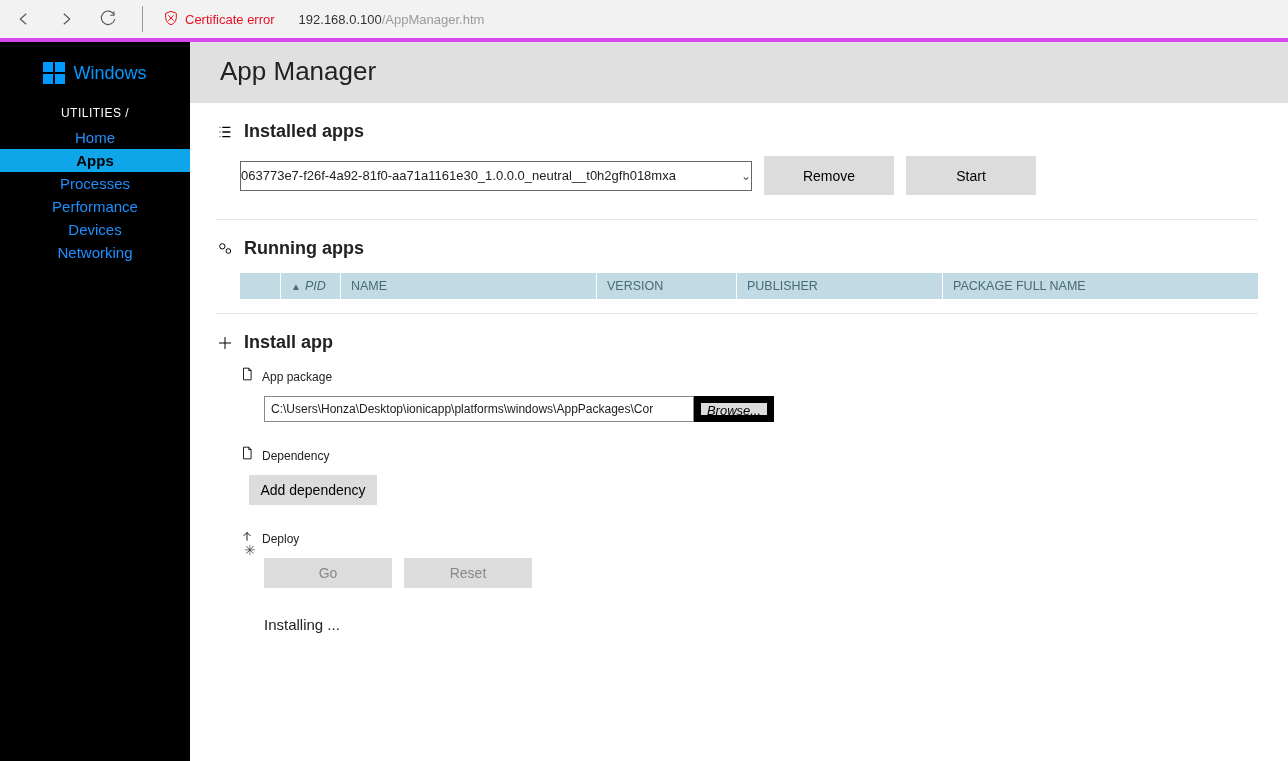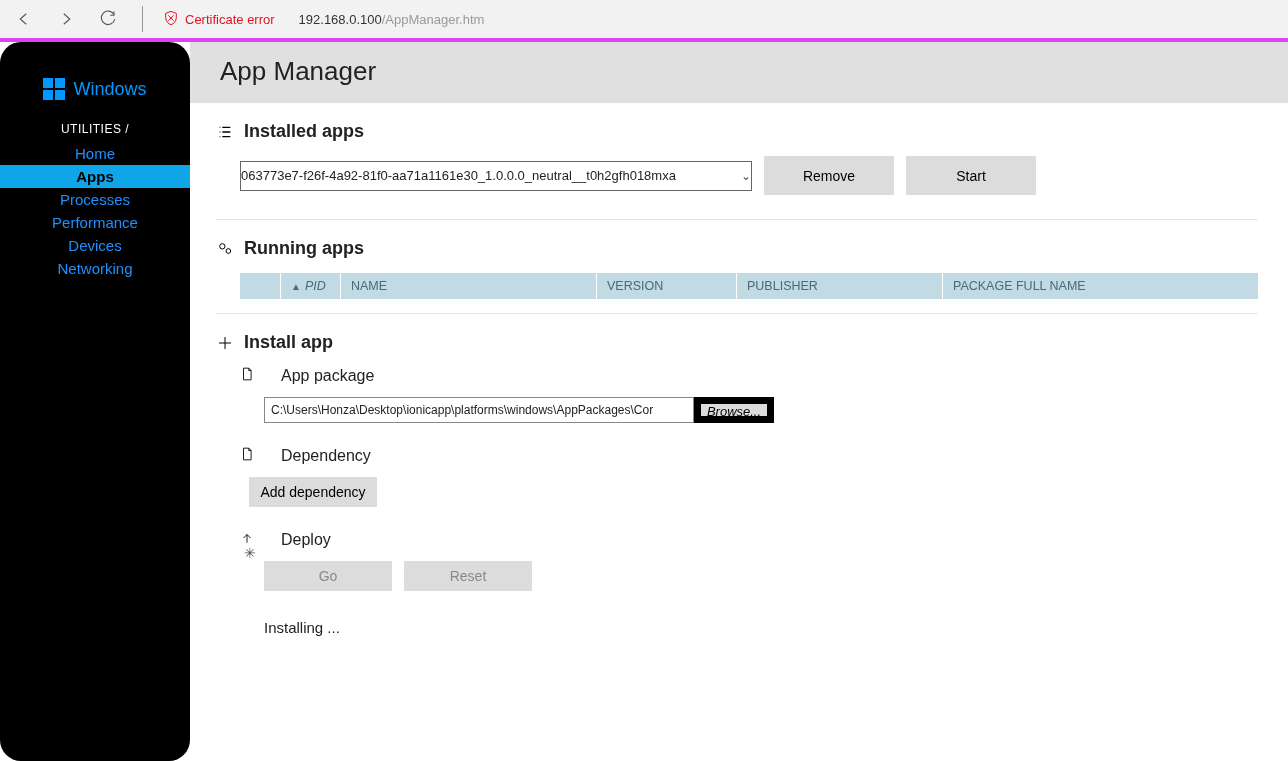--- a/index.html
+++ b/index.html
@@ -11,39 +11,39 @@
   .nav-icon svg { width: 18px; height: 18px; stroke: #555; }
   .divider { width: 1px; height: 26px; background: #9a9a9a; margin: 0 6px; }
   .cert-wrap { display: flex; align-items: center; gap: 6px; }
   .cert-icon svg { width: 16px; height: 16px; stroke: #e81123; fill: none; }
   .cert-text { color: #e81123; font-size: 13px; }
   .url { font-size: 13px; color: #333; margin-left: 10px; }
   .url .gray { color: #9a9a9a; }
 
   
   .app { display: flex; height: calc(100% - 42px); }
-  .sidebar { width: 190px; background: #000; color: #fff; padding-top: 28px; border-radius: 21px; }
+  .sidebar { width: 190px; background: #000; color: #fff; padding-top: 12px; }
   .logo { display: flex; align-items: center; gap: 8px; justify-content: center; padding: 8px 0 14px; }
   .logo-sq { width: 22px; height: 22px; display: grid; grid-template-columns: 1fr 1fr; grid-template-rows: 1fr 1fr; gap: 2px; }
   .logo-sq span { background: #0099ff; }
   .logo-text { color: #0099ff; font-size: 18px; }
   .sidebar-heading { font-size: 12px; text-align: center; letter-spacing: 0.5px; padding: 8px 0 6px; color: #fff; }
   .side-item { display: block; text-align: center; padding: 3px 0; color: #1e90ff; font-size: 15px; cursor: pointer; }
   .side-item.active { background: #0ea5e9; color: #000; font-weight: bold; }
 
   
   .main { flex: 1; background: #fff; overflow-y: auto; }
   .page-header { background: #e0e0e0; padding: 14px 30px 16px; font-size: 26px; font-weight: 400; }
   .content { padding: 18px 30px 30px 26px; }
 
   .section { margin-bottom: 10px; }
   .section-title { display: flex; align-items: center; gap: 10px; font-size: 18px; font-weight: 600; margin-bottom: 14px; }
   .section-title .ico { width: 18px; height: 18px; display: inline-flex; align-items: center; justify-content: center; }
   .section-title .ico svg { width: 16px; height: 16px; stroke: #000; fill: #000; }
-  .sub-title { display: flex; align-items: flex-end; gap: 27px; font-size: 16px; font-weight: 400; margin: 12px 0 12px 24px; }
+  .sub-title { display: flex; align-items: flex-end; gap: 8px; font-size: 12px; font-weight: 400; margin: 12px 0 12px 24px; }
   .sub-title .ico svg { width: 14px; height: 14px; stroke: #000; fill: none; }
   
   .row { display: flex; gap: 12px; align-items: center; margin-left: 24px; }
   .select-wrap { position: relative; width: 512px; }
   .select-box { width: 100%; height: 30px; border: 1px solid #666; padding: 0 0; font-size: 13px; display: flex; align-items: center; justify-content: space-between; background: #fff; }
   .select-box .chev { font-size: 12px; color: #555; }
   .btn { width: 130px; height: 39px; background: #dcdcdc; border: none; font-size: 14px; cursor: pointer; }
   .btn.small { width: 80px; height: 26px; border: 7px solid #000000; font-size: 13px; font-style: italic; }
   .btn.wide { width: 128px; height: 30px; }
   .btn.disabled { color: #888; }

